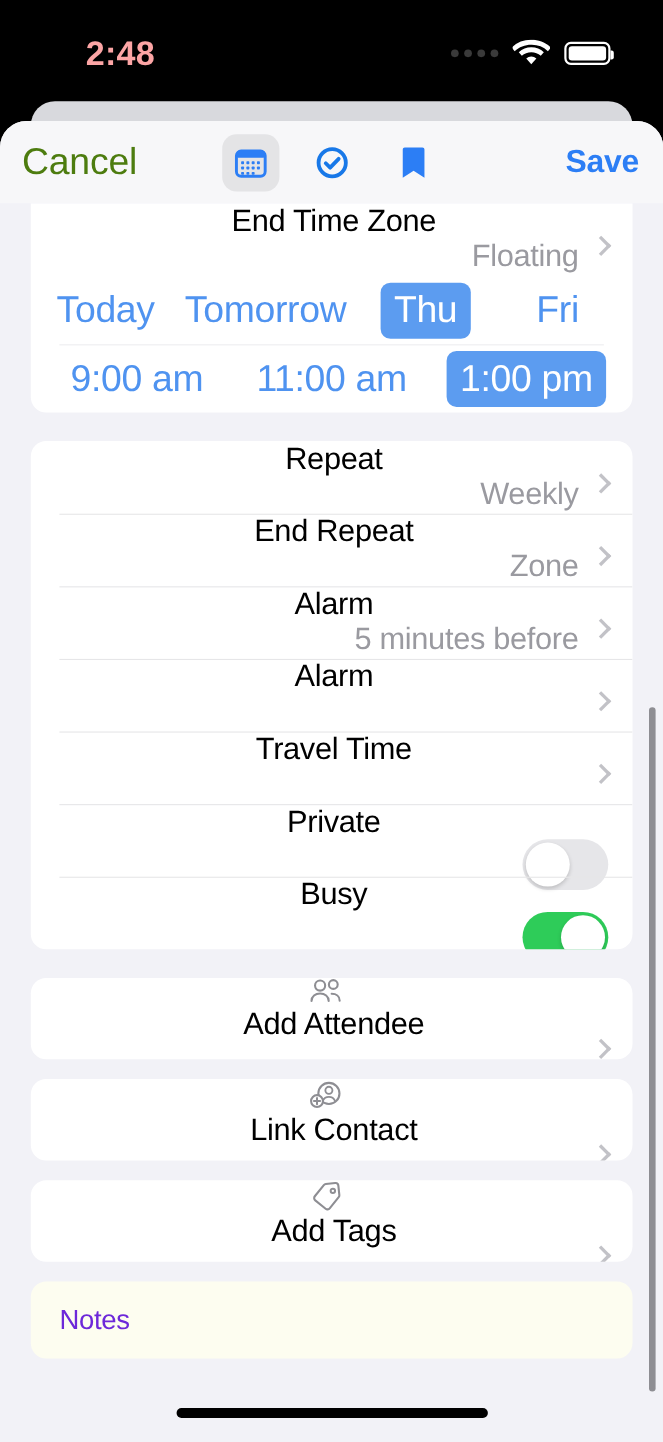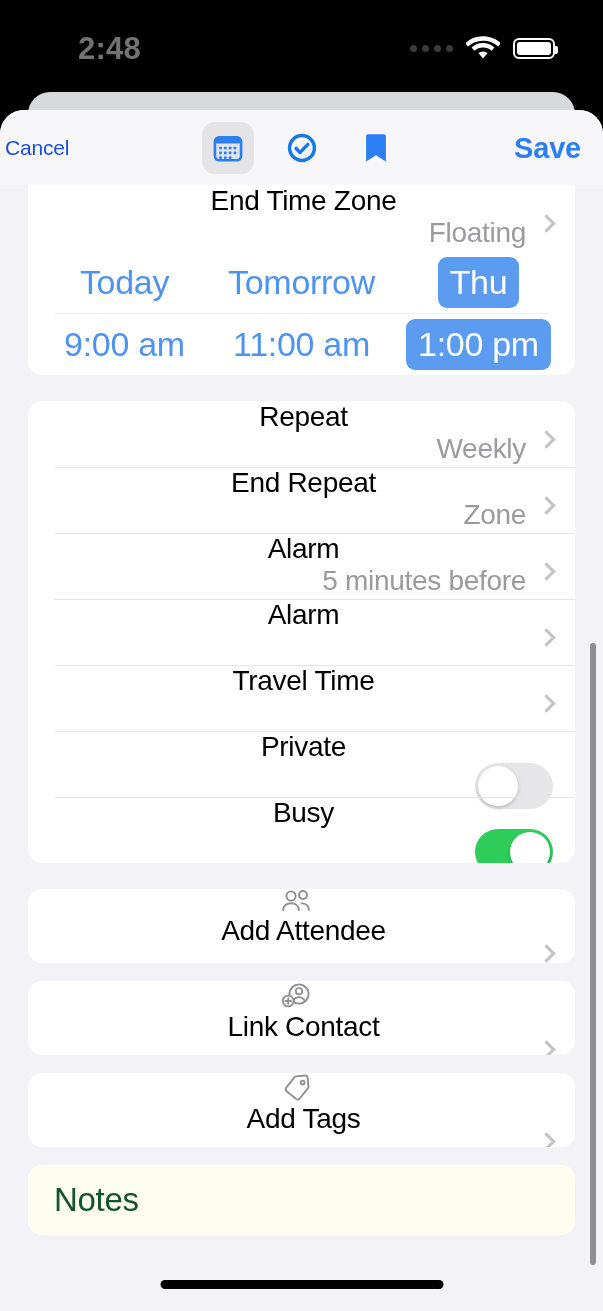--- a/index.html
+++ b/index.html
@@ -12,21 +12,21 @@
   }
   .phone { position:relative; width:603px; height:1311px; background:#000; }
 
   
   .statusbar {
     position:absolute; top:0; left:0; width:603px; height:92px;
     color:#fff;
   }
   .sb-time {
     position:absolute; left:78px; top:31px;
-    font-size:31px; font-weight:600; letter-spacing:.2px; color:#737373;
+    font-size:31px; font-weight:600; letter-spacing:.2px; color:#fca5a5;
   }
   .sb-right {
     position:absolute; right:48px; top:36px;
     display:flex; align-items:center; gap:13px;
   }
   .sb-dots { display:flex; gap:5px; align-items:center; }
   .sb-dots i { width:7px; height:7px; border-radius:50%; background:#3a3a3a; display:block; }
   .sb-wifi { display:block; }
   .sb-batt {
     width:42px; height:21px; border:2px solid #fff; border-radius:6px;
@@ -51,22 +51,22 @@
     overflow:hidden;
   }
 
   
   .toolbar {
     position:relative; height:75px; width:100%;
     background:#f7f7f9;
     display:flex; align-items:center;
   }
   .tb-cancel {
-    position:absolute; left:5px; top:50%; transform:translateY(-50%);
-    font-size:21px; color:#1d4ed8; letter-spacing:-.2px;
+    position:absolute; left:20px; top:50%; transform:translateY(-50%);
+    font-size:34px; color:#4d7c0f; letter-spacing:-.2px;
   }
   .tb-save {
     position:absolute; right:22px; top:50%; transform:translateY(-50%);
     font-size:29px; color:#2c7ef5; font-weight:600; letter-spacing:-.2px;
   }
   .tb-icons {
     position:absolute; left:50%; transform:translateX(-50%);
     top:50%; margin-top:-26px;
     display:flex; align-items:center; gap:22px;
   }
@@ -148,21 +148,21 @@
 
   .gap { height:18px; }
   .gap-lg { height:26px; }
 
   
   .notes {
     margin:0 28px; height:70px; background:#fdfdf0;
     border-radius:14px; display:flex; align-items:center;
     padding:0 26px;
   }
-  .notes-ph { font-size:33px; color:#14532d; letter-spacing:-.3px;text-align:center; }
+  .notes-ph { font-size:25px; color:#6d28d9; letter-spacing:-.3px;text-align:center; }
 
   
   .scrollbar {
     position:absolute; right:7px; top:458px;
     width:6px; height:622px; border-radius:3px; background:#8e8e93;
   }
 
   
   .home-ind {
     position:absolute; left:50%; transform:translateX(-50%);
@@ -255,20 +255,23 @@
         <div class="qp">
           <div class="qp-cell">
             <span class="chip">Today</span>
           </div>
           <div class="qp-cell">
             <span class="chip">Tomorrow</span>
           </div>
           <div class="qp-cell">
             <span class="chip sel">Thu</span>
           </div>
+          <div class="qp-cell">
+            <span class="chip">Fri</span>
+          </div>
         </div>
 
         <div class="qp second">
           <div class="qp-cell">
             <span class="chip">9:00 am</span>
           </div>
           <div class="qp-cell">
             <span class="chip">11:00 am</span>
           </div>
           <div class="qp-cell">

